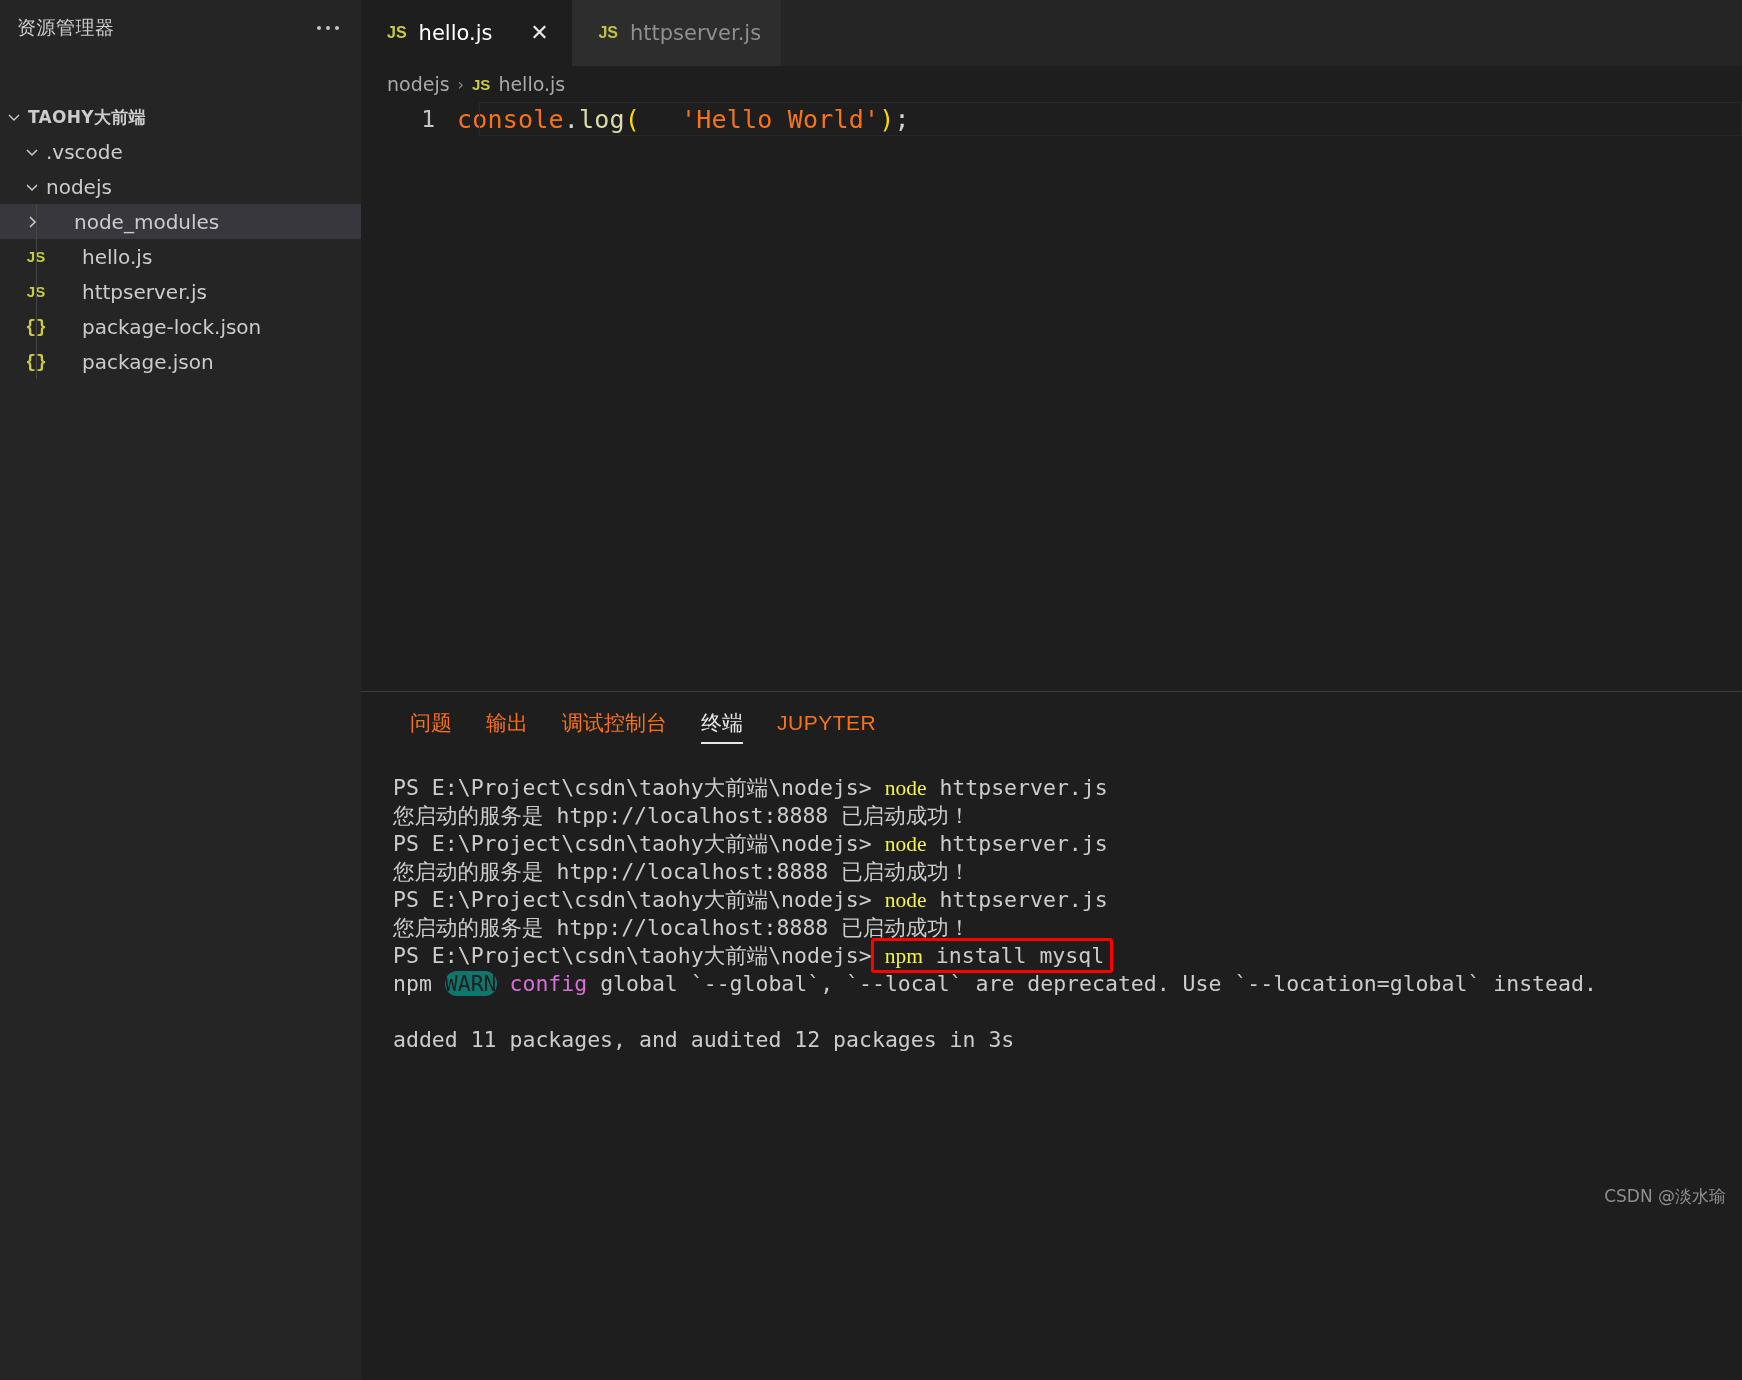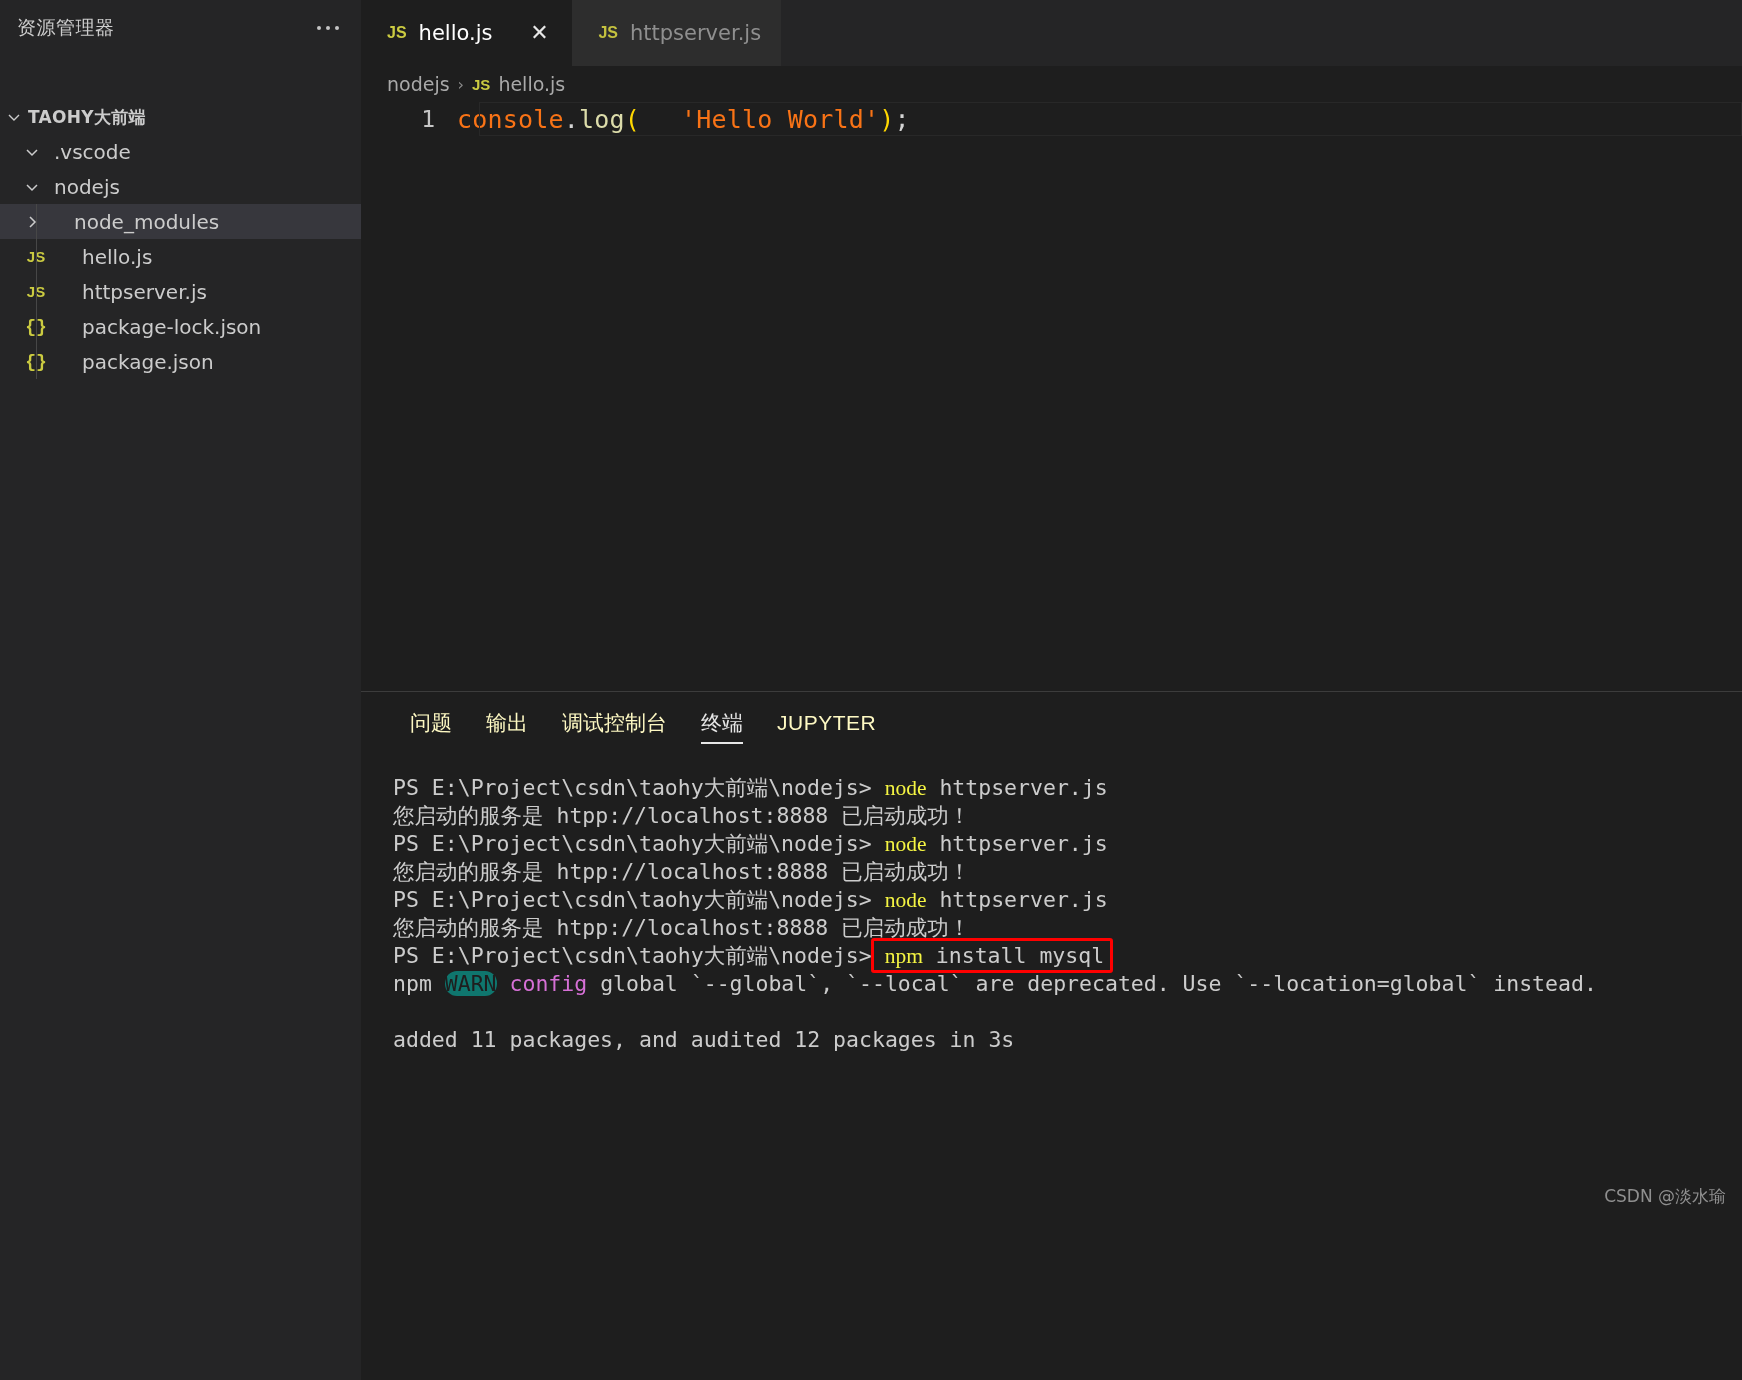--- a/index.html
+++ b/index.html
@@ -52,21 +52,21 @@
     flex: 0 0 36px; text-align: center;
     color: #cbcb41; font-size: 15px; font-weight: bold;
     font-family: "Liberation Sans", sans-serif;
   }
   .row .icon-json {
     flex: 0 0 36px; text-align: center;
     color: #cbcb41; font-size: 18px; font-weight: bold;
     font-family: "Liberation Mono", monospace;
   }
   .indent-1 { padding-left: 0px; }
-  .indent-2 { padding-left: 18px; gap: 8px; }
+  .indent-2 { padding-left: 18px; }
   .indent-3 { padding-left: 18px; gap: 28px; }
   .guide {
     position: absolute; left: 36px; top: 0; bottom: 0;
     width: 1px; background: #474747;
   }
 
   
   .main {
     flex: 1 1 auto; display: flex; flex-direction: column;
     background: #1e1e1e; min-width: 0;
@@ -131,21 +131,21 @@
   .panel {
     flex: 0 0 525px; height: 525px; background: #1e1e1e;
     border-top: 1px solid #3c3c3c;
     display: flex; flex-direction: column; position: relative;
   }
   .panel-tabs {
     height: 62px; display: flex; align-items: center;
     padding-left: 32px; gap: 0;
   }
   .panel-tab {
-    font-size: 21px; color: #fef9c3; cursor: pointer;
+    font-size: 21px; color: #f97316; cursor: pointer;
     padding: 0 17px; height: 62px; display:flex; align-items:center;
     position: relative;
     font-family: "DejaVu Sans", sans-serif;
   }
   .panel-tab.active { color: #e7e7e7; }
   .panel-tab.active::after {
     content: ""; position: absolute; left: 17px; right: 17px;
     bottom: 10px; height: 2px; background: #e7e7e7;
   }
   .panel-tab.latin { font-family: "Liberation Sans", sans-serif; letter-spacing: .5px; }

